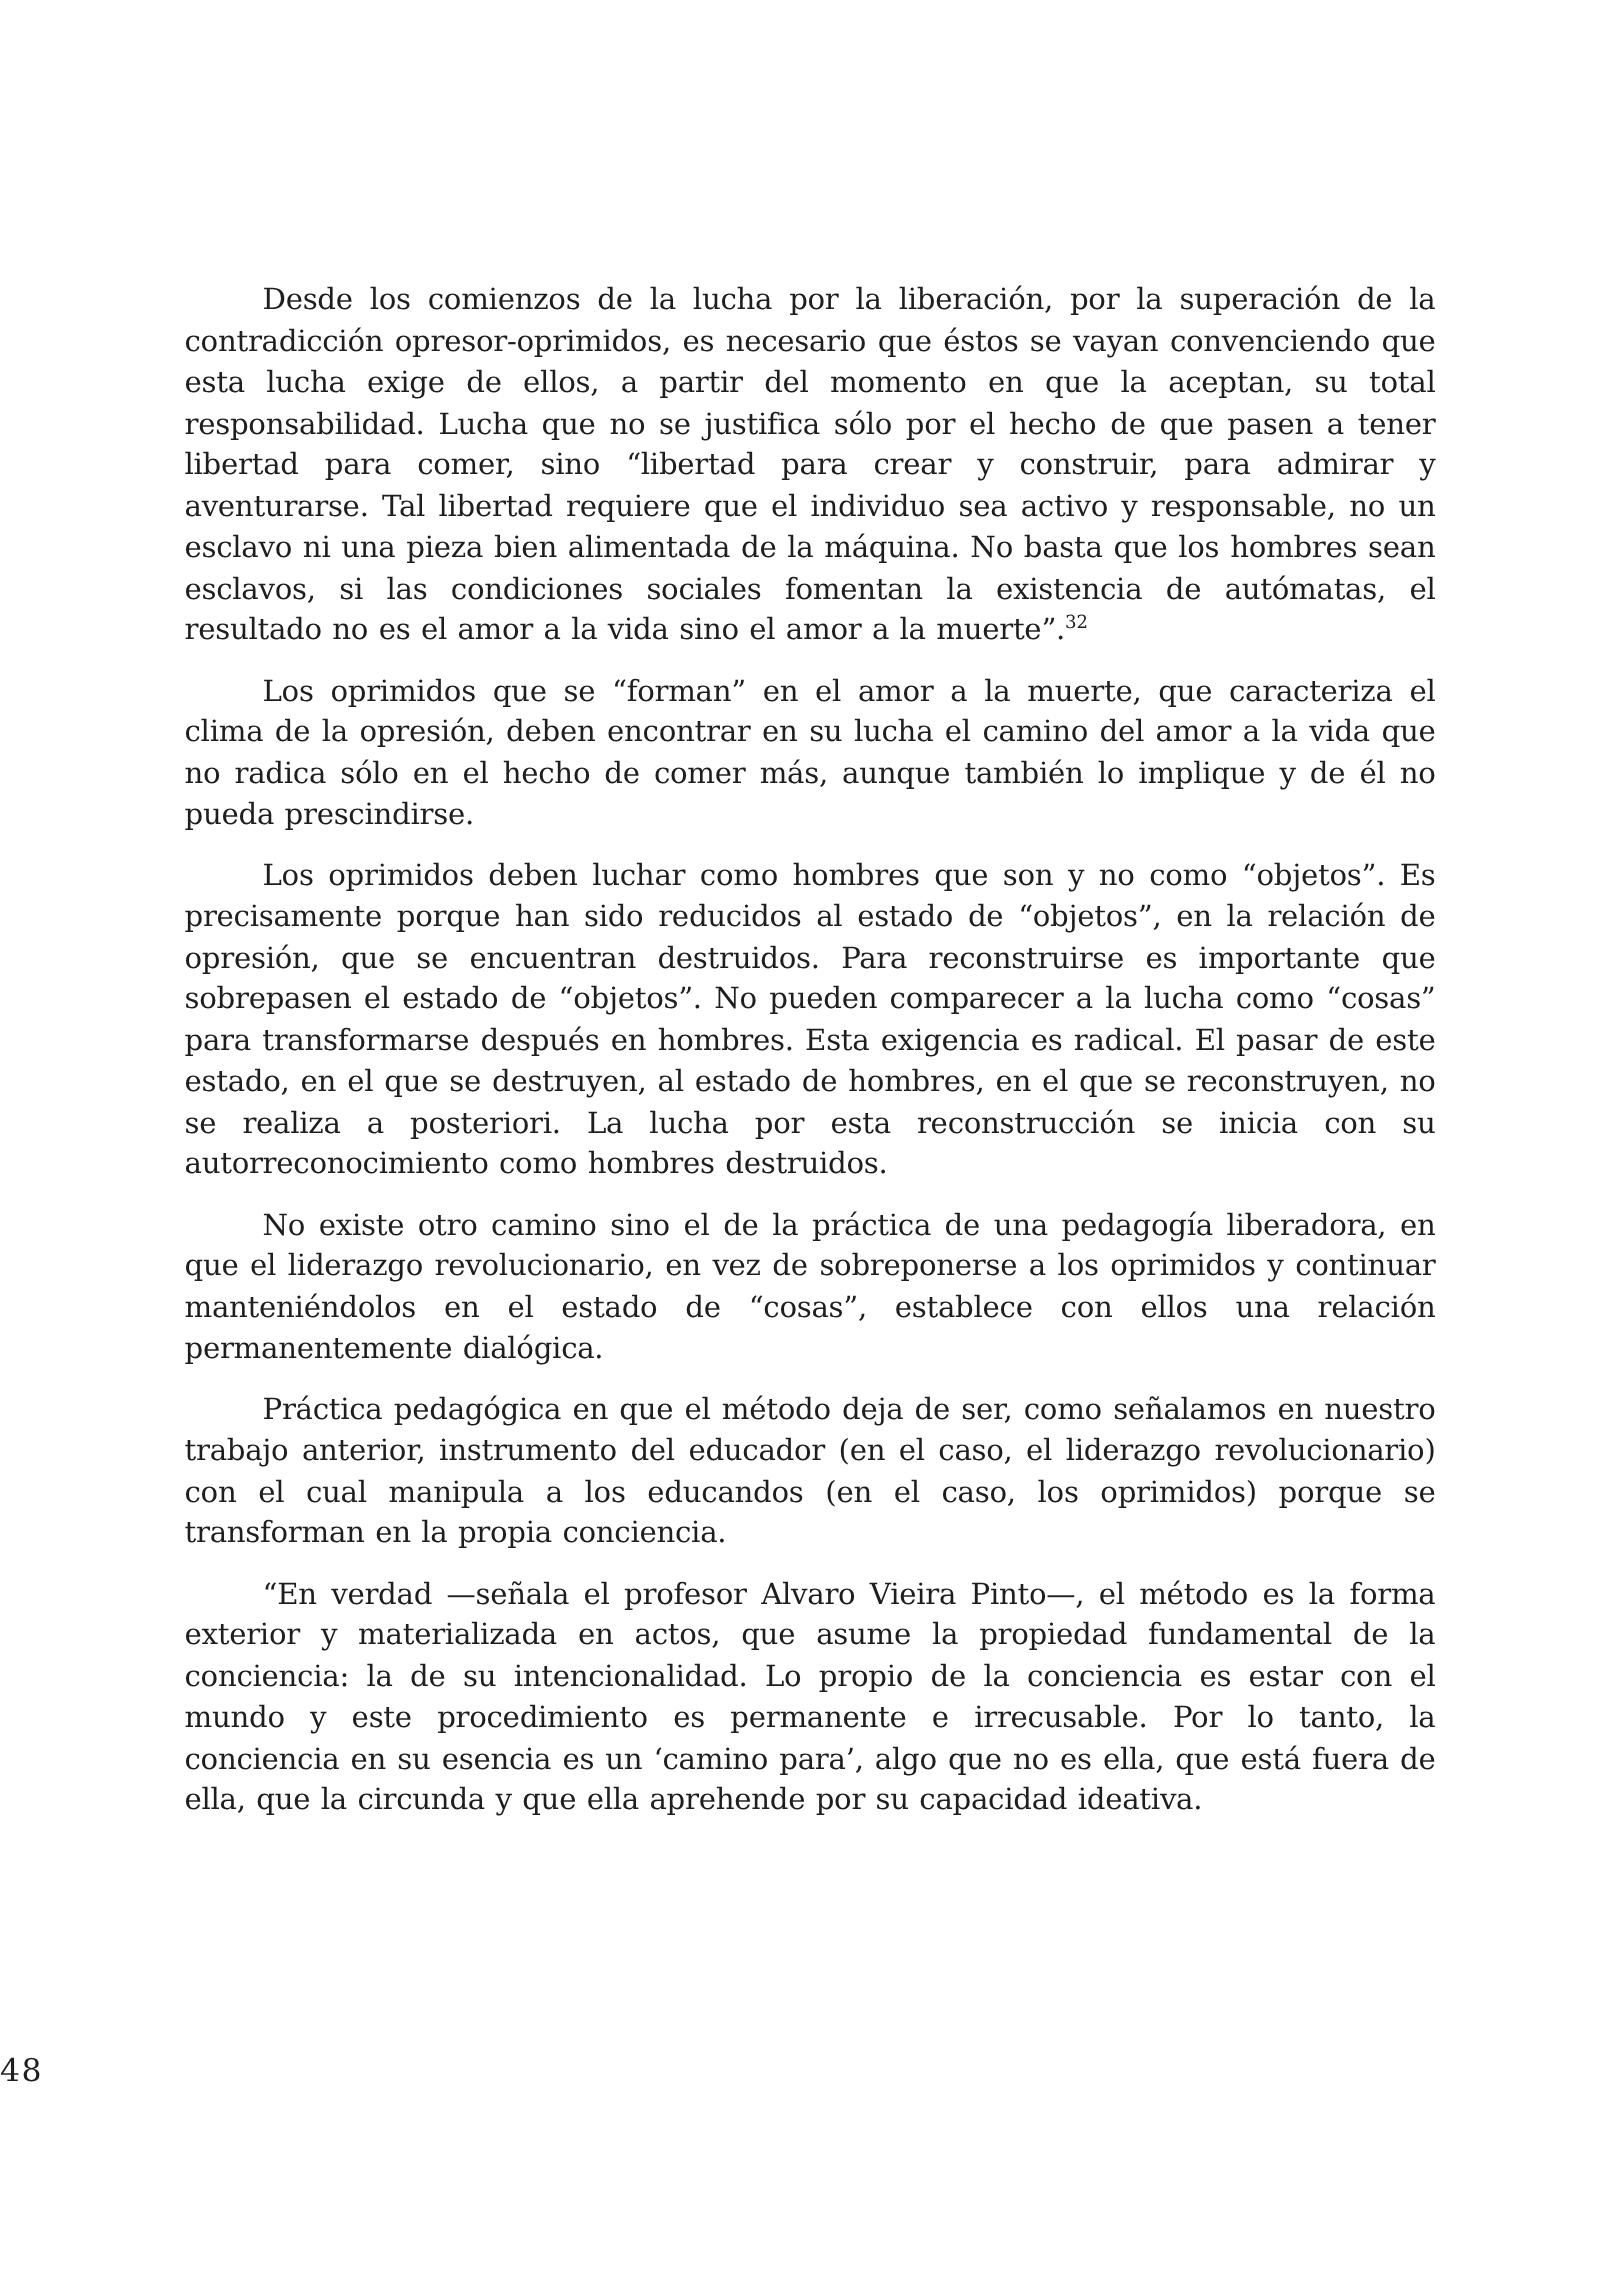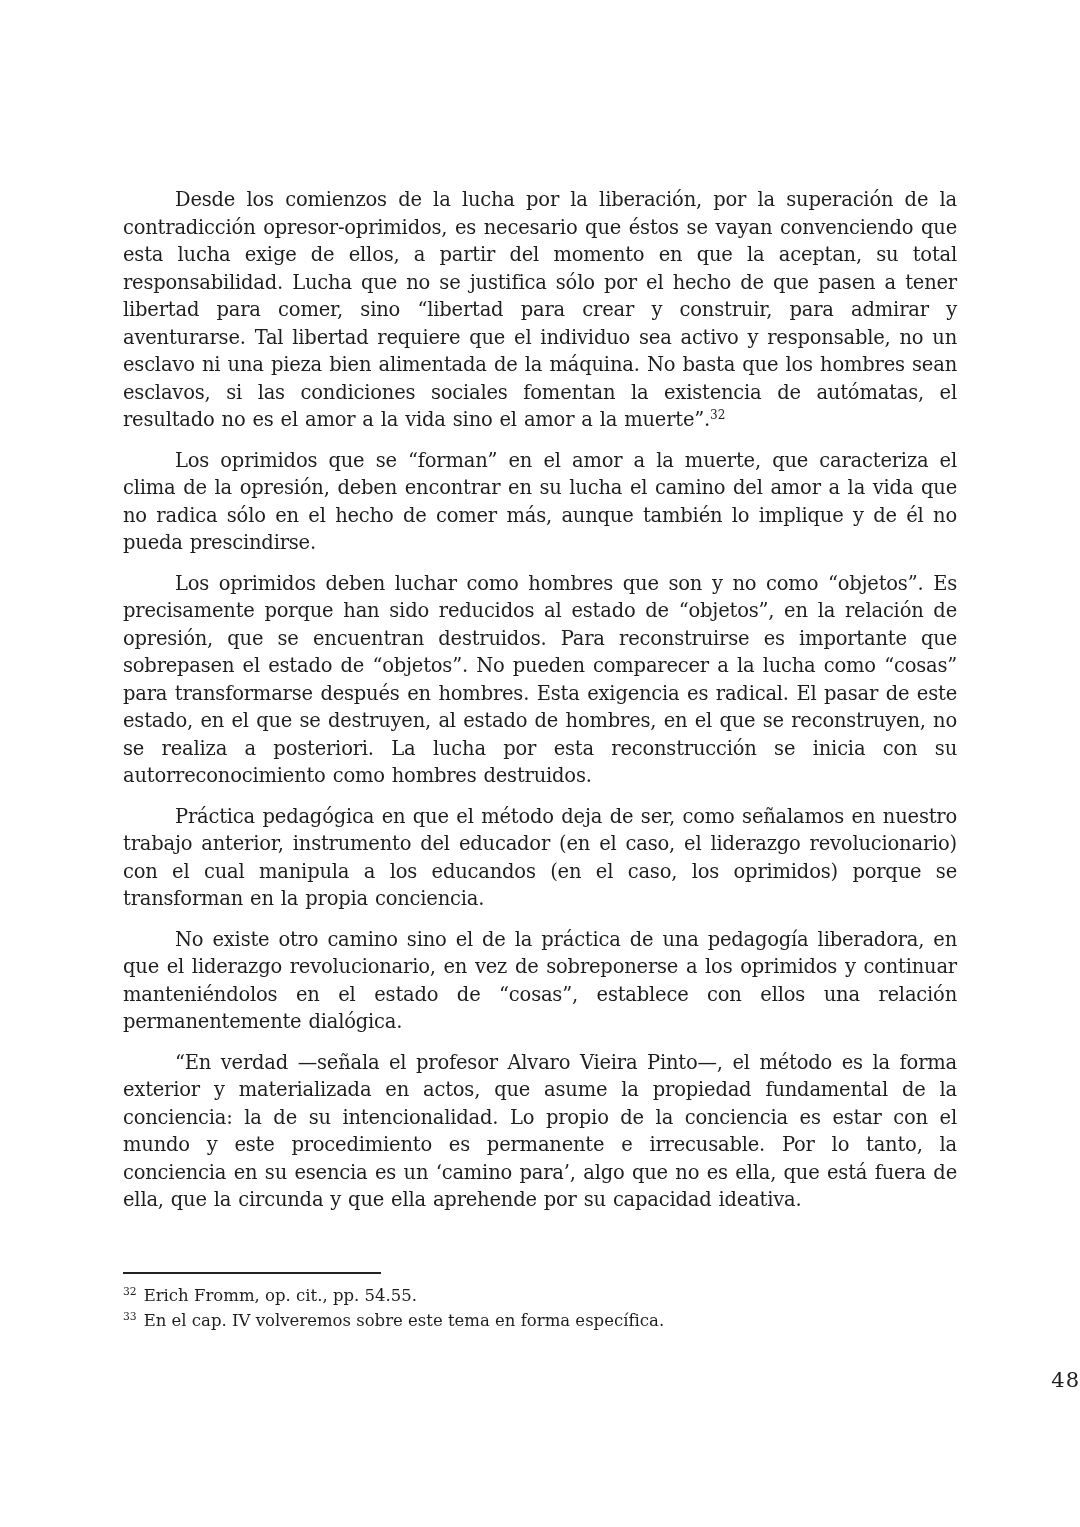--- a/index.html
+++ b/index.html
@@ -62,41 +62,36 @@
     font-size: 0.65em;
     line-height: 0;
     vertical-align: super;
     margin-right: 7px;
   }
   .page-number {
     position: absolute;
     left: 0;
     top: 1368px;
     width: 100%;
-    text-align: right;
+    text-align: left;
     font-size: 21px;
     letter-spacing: 1px;
     color: #1e1e1e;
   }
 </style>
 </head>
 <body>
 
 <div class="page">
 
   <div class="body-text">
     <p class="para"><span>Desde los comienzos de la lucha por la liberación, por la superación de la contradicción opresor-oprimidos, es necesario que éstos se vayan convenciendo que esta lucha exige de ellos, a partir del momento en que la aceptan, su total responsabilidad. Lucha que no se justifica sólo por el hecho de que pasen a tener libertad para comer, sino “libertad para crear y construir, para admirar y aventurarse. Tal libertad requiere que el individuo sea activo y responsable, no un esclavo ni una pieza bien alimentada de la máquina. No basta que los hombres sean esclavos, si las condiciones sociales fomentan la existencia de autómatas, el resultado no es el amor a la vida sino el amor a la muerte”.</span><sup class="ref">32</sup></p>
     <p class="para"><span>Los oprimidos que se “forman” en el amor a la muerte, que caracteriza el clima de la opresión, deben encontrar en su lucha el camino del amor a la vida que no radica sólo en el hecho de comer más, aunque también lo implique y de él no pueda prescindirse.</span></p>
     <p class="para"><span>Los oprimidos deben luchar como hombres que son y no como “objetos”. Es precisamente porque han sido reducidos al estado de “objetos”, en la relación de opresión, que se encuentran destruidos. Para reconstruirse es importante que sobrepasen el estado de “objetos”. No pueden comparecer a la lucha como “cosas” para transformarse después en hombres. Esta exigencia es radical. El pasar de este estado, en el que se destruyen, al estado de hombres, en el que se reconstruyen, no se realiza </span><span class="seg-italic">a posteriori</span><span>. La lucha por esta reconstrucción se inicia con su autorreconocimiento como hombres destruidos.</span></p>
+    <p class="para"><span>No existe otro camino sino el de la práctica de una pedagogía liberadora, en que el liderazgo revolucionario, en vez de sobreponerse a los oprimidos y continuar manteniéndolos en el estado de “cosas”, establece con ellos una relación permanentemente dialógica.</span></p>
     <p class="para"><span>Práctica pedagógica en que el método deja de ser, como señalamos en nuestro trabajo anterior, instrumento del educador (en el caso, el liderazgo revolucionario) con el cual manipula a los educandos (en el caso, los oprimidos) porque se transforman en la propia conciencia.</span></p>
-    <p class="para"><span>No existe otro camino sino el de la práctica de una pedagogía liberadora, en que el liderazgo revolucionario, en vez de sobreponerse a los oprimidos y continuar manteniéndolos en el estado de “cosas”, establece con ellos una relación permanentemente dialógica.</span></p>
     <p class="para"><span>“En verdad —señala el profesor Alvaro Vieira Pinto—, el método es la forma exterior y materializada en actos, que asume la propiedad fundamental de la conciencia: la de su intencionalidad. Lo propio de la conciencia es estar con el mundo y este procedimiento es permanente e irrecusable. Por lo tanto, la conciencia en su esencia es un ‘camino para’, algo que no es ella, que está fuera de ella, que la circunda y que ella aprehende por su capacidad ideativa.</span></p>
   </div>
 
-  <div class="footnote-section">
-    <div class="footnote-rule"></div>
-    <p class="footnote"><sup class="fn-marker">32</sup><span><span>Erich Fromm, </span><span class="seg-italic">op.</span><span> cit., pp. 54.55.</span></span></p>
-    <p class="footnote"><sup class="fn-marker">33</sup><span><span>En el cap. IV volveremos sobre este tema en forma específica.</span></span></p>
-  </div>
 
   <div class="page-number">48</div>
 
 </div>
 
 </body></html>

